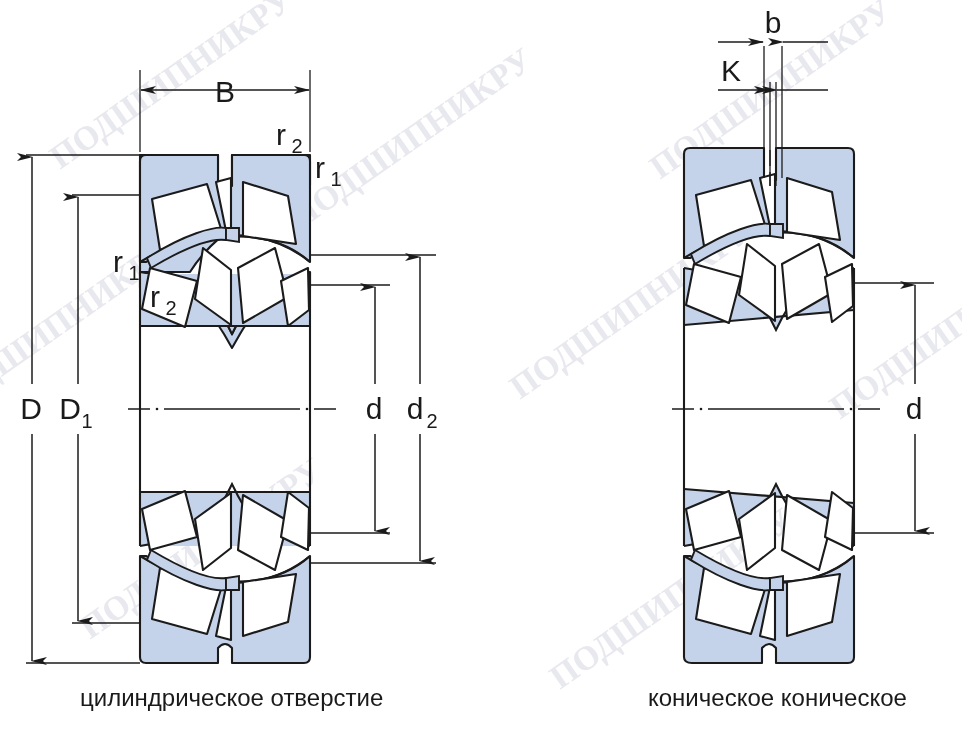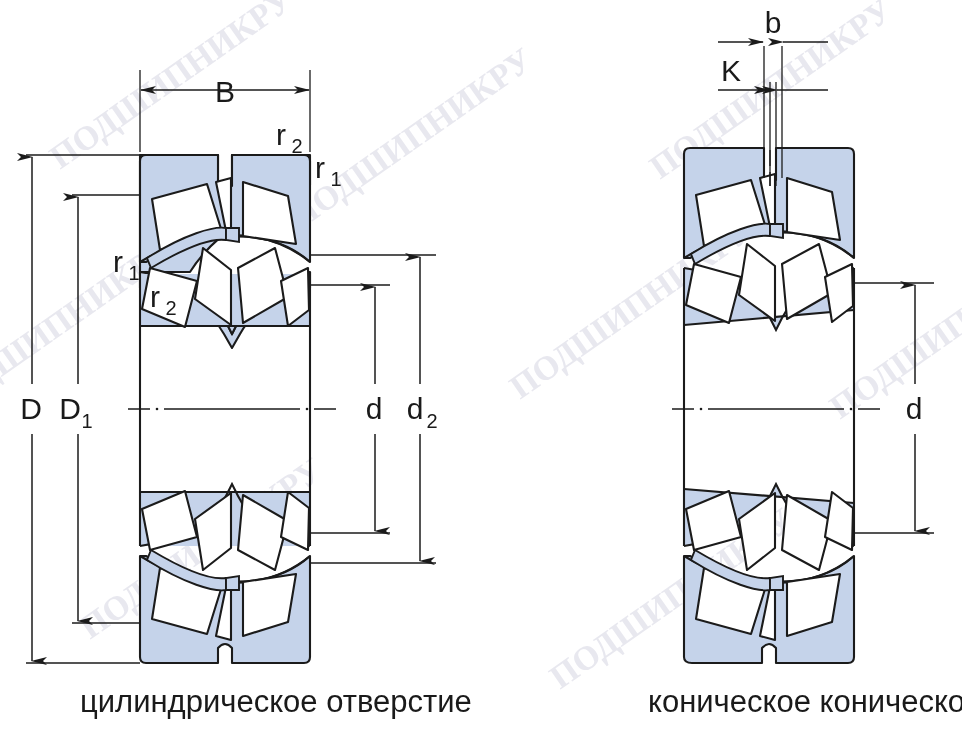--- a/index.html
+++ b/index.html
@@ -1,20 +1,20 @@
 <!DOCTYPE html>
 <html><head>
 <meta charset="utf-8">
 <style>
   html,body{margin:0;padding:0;background:#ffffff;}
   body{width:962px;height:734px;overflow:hidden;
        font-family:"Liberation Sans",sans-serif;}
   #stage{position:relative;width:962px;height:734px;background:#fff;}
   svg{display:block;}
-  .cap{position:absolute;font-size:31px;color:#1a1a1a;white-space:nowrap;}
+  .cap{position:absolute;font-size:24px;color:#1a1a1a;white-space:nowrap;}
 </style>
 </head>
 <body>
 
 <div id="stage">
 
   <svg width="962" height="734" viewBox="0 0 962 734">
 
     <defs>
       <marker id="arrUp" markerWidth="10" markerHeight="16" refX="5" refY="1" orient="auto" markerUnits="userSpaceOnUse">

